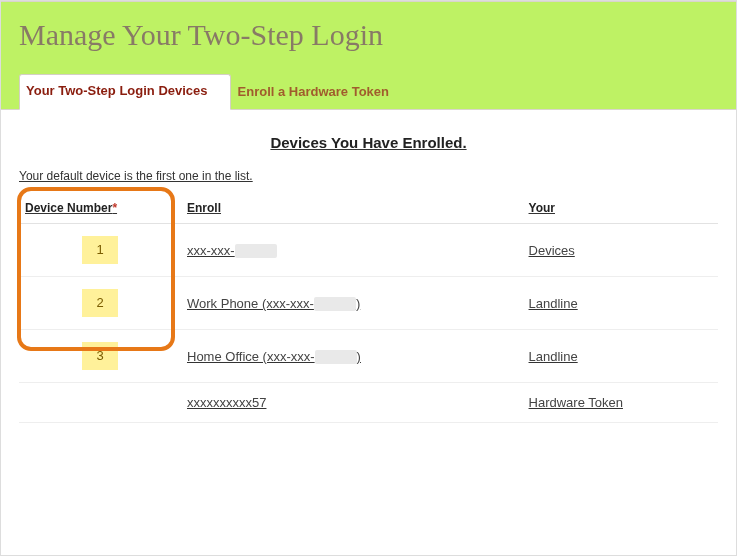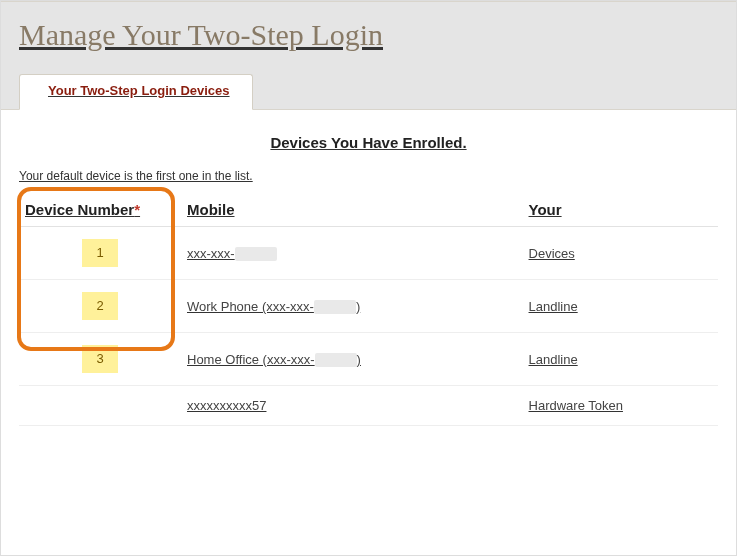--- a/index.html
+++ b/index.html
@@ -12,40 +12,39 @@
   }
   .window {
     width: 737px;
     height: 556px;
     box-sizing: border-box;
     border: 1px solid #ddd;
     position: relative;
     overflow: hidden;
   }
   .header-bar {
-    background: #e5e5e5;
+    background: #bef264;
     border-top: 1px solid #d9d5cc;
     border-bottom: 1px solid #d9d5cc;
     padding: 10px 18px 0 18px;
-    text-decoration: underline;
   }
   h1.page-title {
     font-family: Georgia, 'Times New Roman', serif;
     font-weight: normal;
     color: #887a66;
     font-size: 30px;
     margin: 6px 0 22px 0;
   }
   .tabs {
     display: flex;
     align-items: flex-end;
     gap: 0;
   }
   .tab {
-    padding: 8px 22px 10px 28px;
+    padding: 8px 22px 10px 6px;
     text-align: left;
     line-height: 1.25;
     cursor: pointer;
     font-weight: bold;
     font-size: 13px;
     color: #a05c2d;
     border: 1px solid transparent;
     border-bottom: none;
     margin-bottom: -1px;
     min-width: 140px;
@@ -88,21 +87,21 @@
     box-sizing: border-box;
   }
   table.devices {
     width: 100%;
     border-collapse: collapse;
     font-size: 13px;
   }
   table.devices th {
     text-align: left;
     padding: 8px 6px;
-    font-size: 15px;
+    font-size: 12px;
     font-weight: bold;
     color: #222;
     border-bottom: 1px solid #e2e2e2;
   }
   table.devices th .ast { color: #c0392b; }
   table.devices td {
     padding: 12px 6px;
     border-bottom: 1px solid #eee;
     color: #444;
     vertical-align: middle;
@@ -136,35 +135,36 @@
 </head>
 <body>
 
 <div class="window">
 
   <div class="header-bar">
     <h1 class="page-title">Manage Your Two-Step Login</h1>
 
     <div class="tabs">
       <div class="tab active">Your Two-Step Login Devices</div>
+      <div class="tab">Enroll a Hardware Token</div>
     </div>
   </div>
 
   <div class="content">
 
     <h2 class="section-title">Devices You Have Enrolled.</h2>
 
     <div class="intro">Your default device is the first one in the list.</div>
 
     <div class="table-wrap">
       <table class="devices">
         <thead>
           <tr>
             <th><span>Device Number</span><span class="ast">*</span></th>
-            <th>Mobile</th>
+            <th>Enroll</th>
             <th>Your</th>
           </tr>
         </thead>
         <tbody id="device-rows">
             <tr>
               <td class="num-cell"><span class="numbox">1</span></td>
               <td class="device-cell">xxx-xxx-<span class="redact"></span></td>
               <td>Devices</td>
             </tr>
             <tr>

